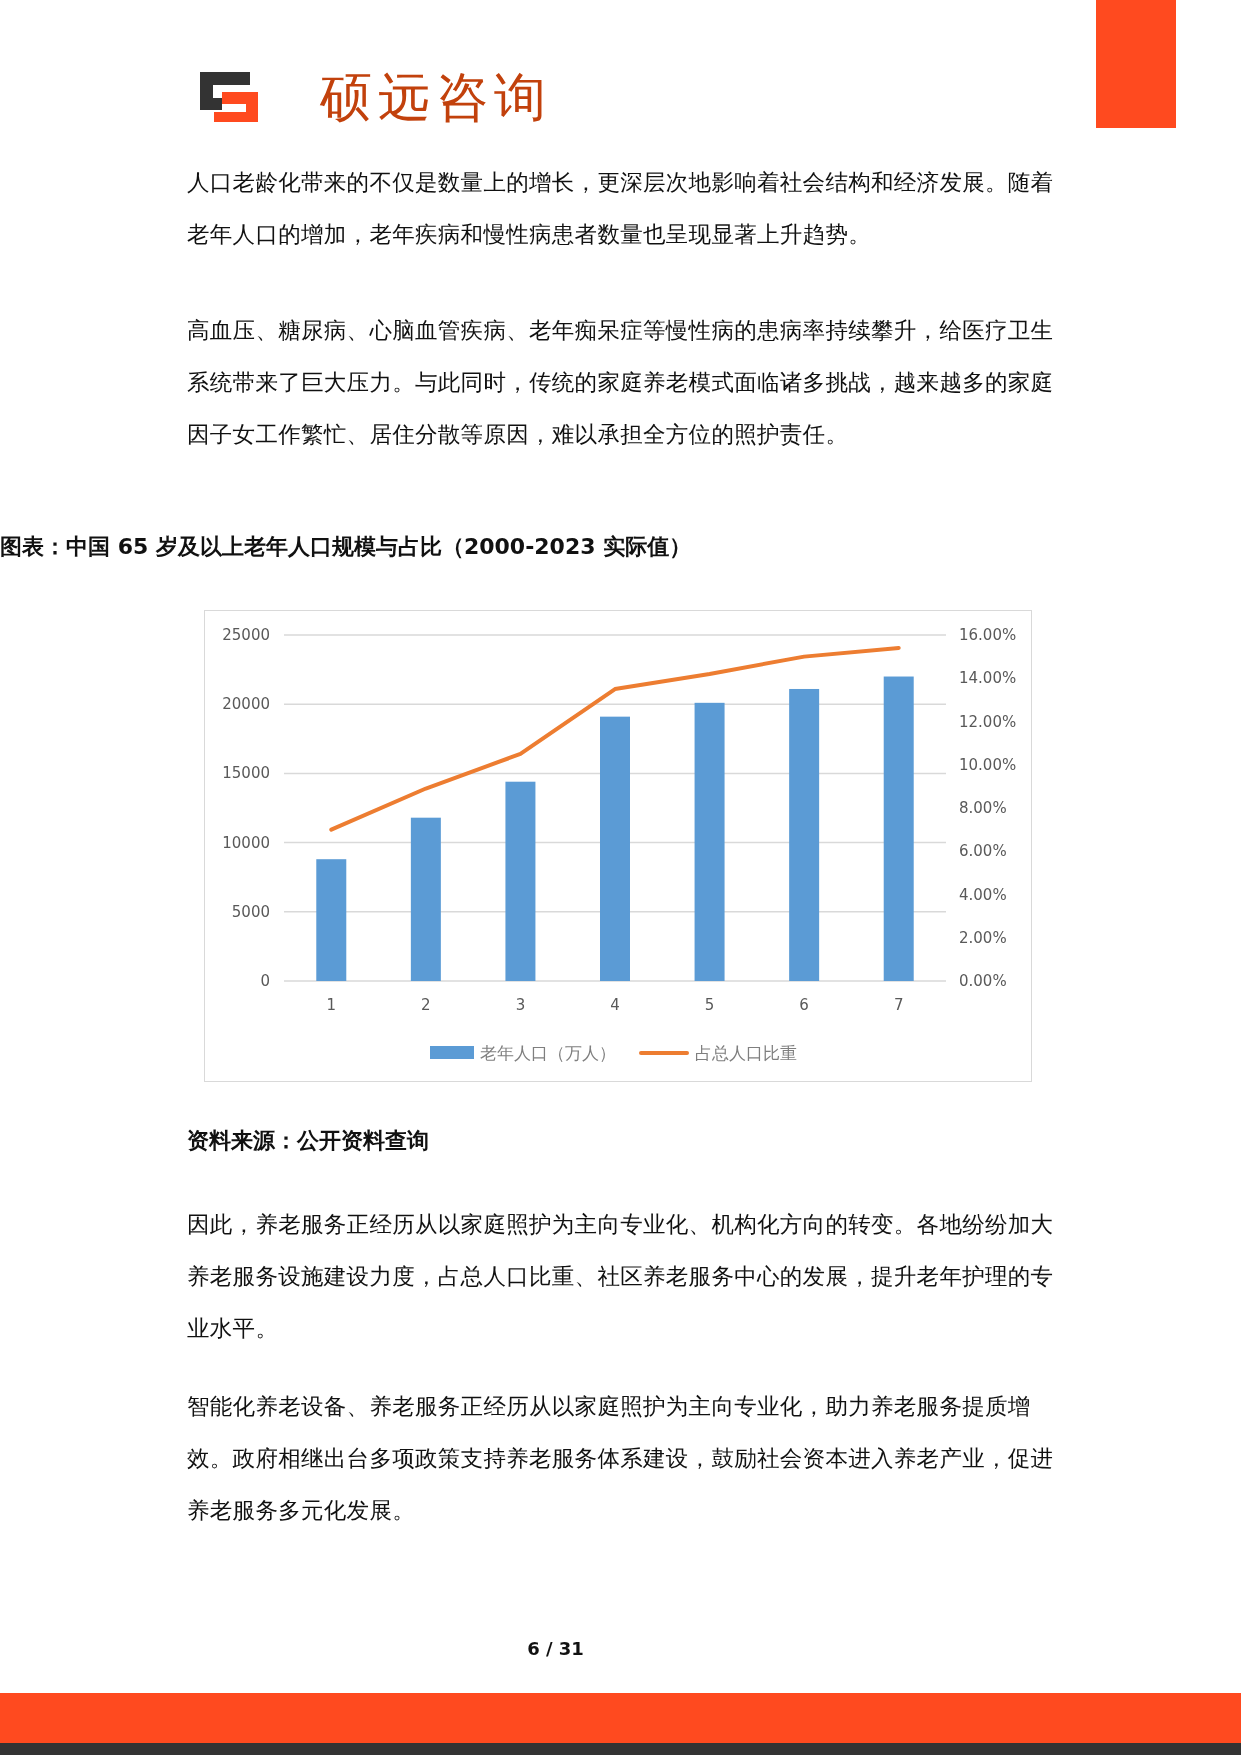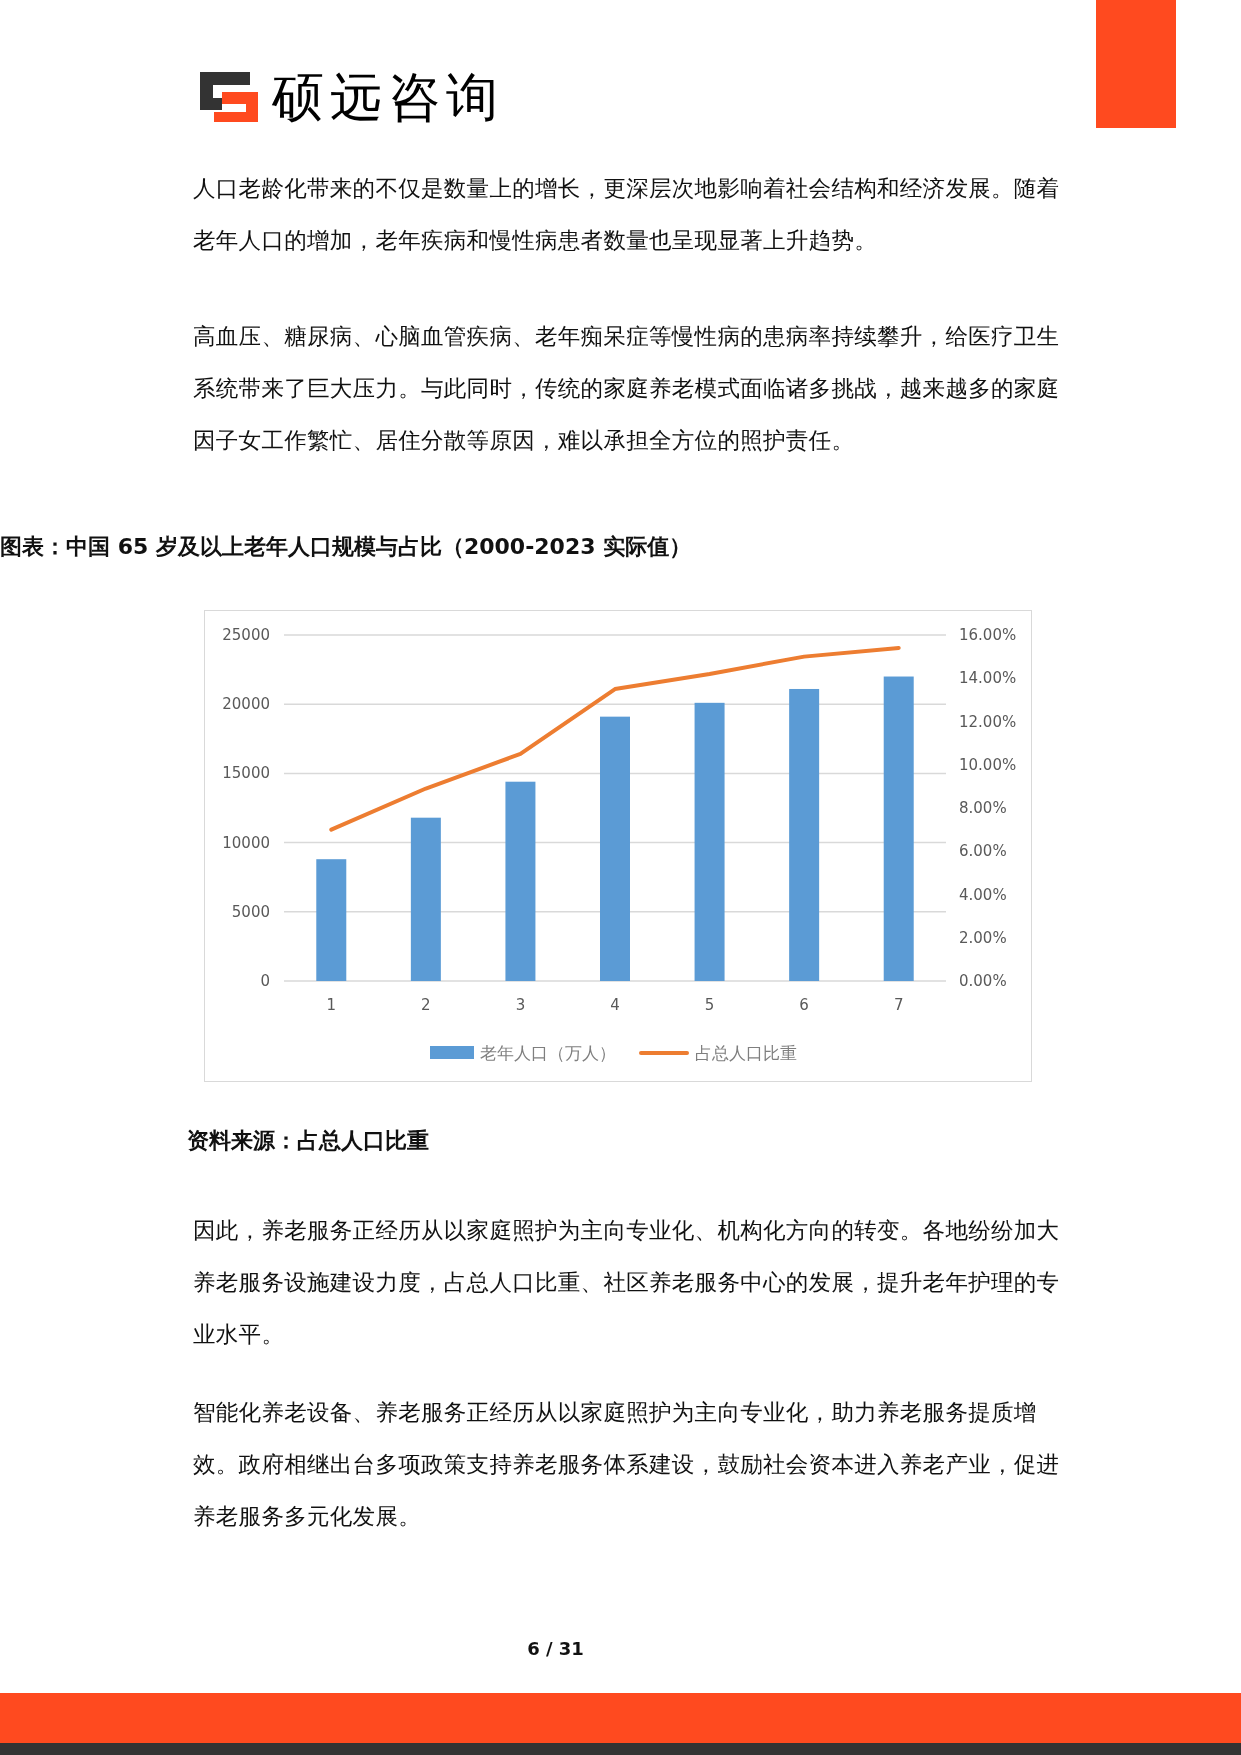--- a/index.html
+++ b/index.html
@@ -5,22 +5,22 @@
   html, body { margin: 0; padding: 0; }
   body {
     width: 1241px; height: 1755px; position: relative; overflow: hidden;
     background: #ffffff;
     font-family: "DejaVu Sans", "Liberation Sans", sans-serif;
     color: #111111;
   }
   .corner-block { position: absolute; left: 1096px; top: 0; width: 80px; height: 128px; background: #ff4a1f; }
   .logo { position: absolute; left: 200px; top: 62px; height: 70px; display: flex; align-items: center; }
   .logo-mark { width: 58px; height: 58px; position: relative; margin-right: 14px; }
-  .logo-text { font-size: 52px; color: #000000; letter-spacing: 6px; font-weight: normal; line-height: 1; }
-  .para { position: absolute; left: 187px; width: 880px; font-size: 22.5px; line-height: 52px; margin: 6px; letter-spacing: 0.3px; }
+  .logo-text { font-size: 52px; color: #c2410c; letter-spacing: 6px; font-weight: normal; line-height: 1; margin-left: 48px; }
+  .para { position: absolute; left: 187px; width: 880px; font-size: 22.5px; line-height: 52px; margin: 0; letter-spacing: 0.3px; }
   .p1 { top: 156px; }
   .p2 { top: 304px; }
   .chart-title { position: absolute; left: 0; width: 986px; top: 532px; text-align: left; font-size: 22px; font-weight: bold; }
   .chart-frame { position: absolute; left: 204px; top: 610px; width: 828px; height: 472px; border: 1.5px solid #d9d9d9; box-sizing: border-box; background: #fff; }
   .chart-svg { position: absolute; left: 0; top: 0; }
   .source { position: absolute; left: 187px; top: 1126px; font-size: 22px; font-weight: bold; }
   .p3 { top: 1198px; }
   .p4 { top: 1380px; }
   .page-num { position: absolute; left: 0; width: 1111px; top: 1638px; text-align: center; font-size: 18px; font-weight: bold; }
   .footer-orange { position: absolute; left: 0; top: 1693px; width: 1241px; height: 50px; background: #ff4a1f; }
@@ -86,21 +86,21 @@
       <rect x="678.7142857142857" y="65.51999999999998" width="30" height="304.48" fill="#5b9bd5"></rect>
       <text x="693.7142857142857" y="399" text-anchor="middle" class="axis-lbl">7</text>
       <polyline points="126.28571428571428,218.62499999999997 220.85714285714286,177.53750000000002 315.42857142857144,142.9375 410,78.0625 504.57142857142856,62.92500000000001 599.1428571428571,45.625 693.7142857142857,36.974999999999966" fill="none" stroke="#ed7d31" stroke-width="4" stroke-linejoin="round" stroke-linecap="round"></polyline>
       <rect x="225" y="435" width="44" height="13" fill="#5b9bd5"></rect>
       <text x="275" y="448" class="legend-lbl">老年人口（万人）</text>
       <line x1="436" x2="482" y1="442" y2="442" stroke="#ed7d31" stroke-width="4" stroke-linecap="round"></line>
       <text x="490" y="448" class="legend-lbl">占总人口比重</text>
     </svg>
 </div>
 
-<div class="source">资料来源：占总人口比重</div>
+<div class="source">资料来源：公开资料查询</div>
 
 <p class="para p3">因此，养老服务正经历从以家庭照护为主向专业化、机构化方向的转变。各地纷纷加大养老服务设施建设力度，占总人口比重、社区养老服务中心的发展，提升老年护理的专业水平。</p>
 <p class="para p4">智能化养老设备、养老服务正经历从以家庭照护为主向专业化，助力养老服务提质增效。政府相继出台多项政策支持养老服务体系建设，鼓励社会资本进入养老产业，促进养老服务多元化发展。</p>
 
 <div class="page-num">6 / 31</div>
 
 <div class="footer-orange"></div>
 <div class="footer-dark"></div>
 
 </body></html>

